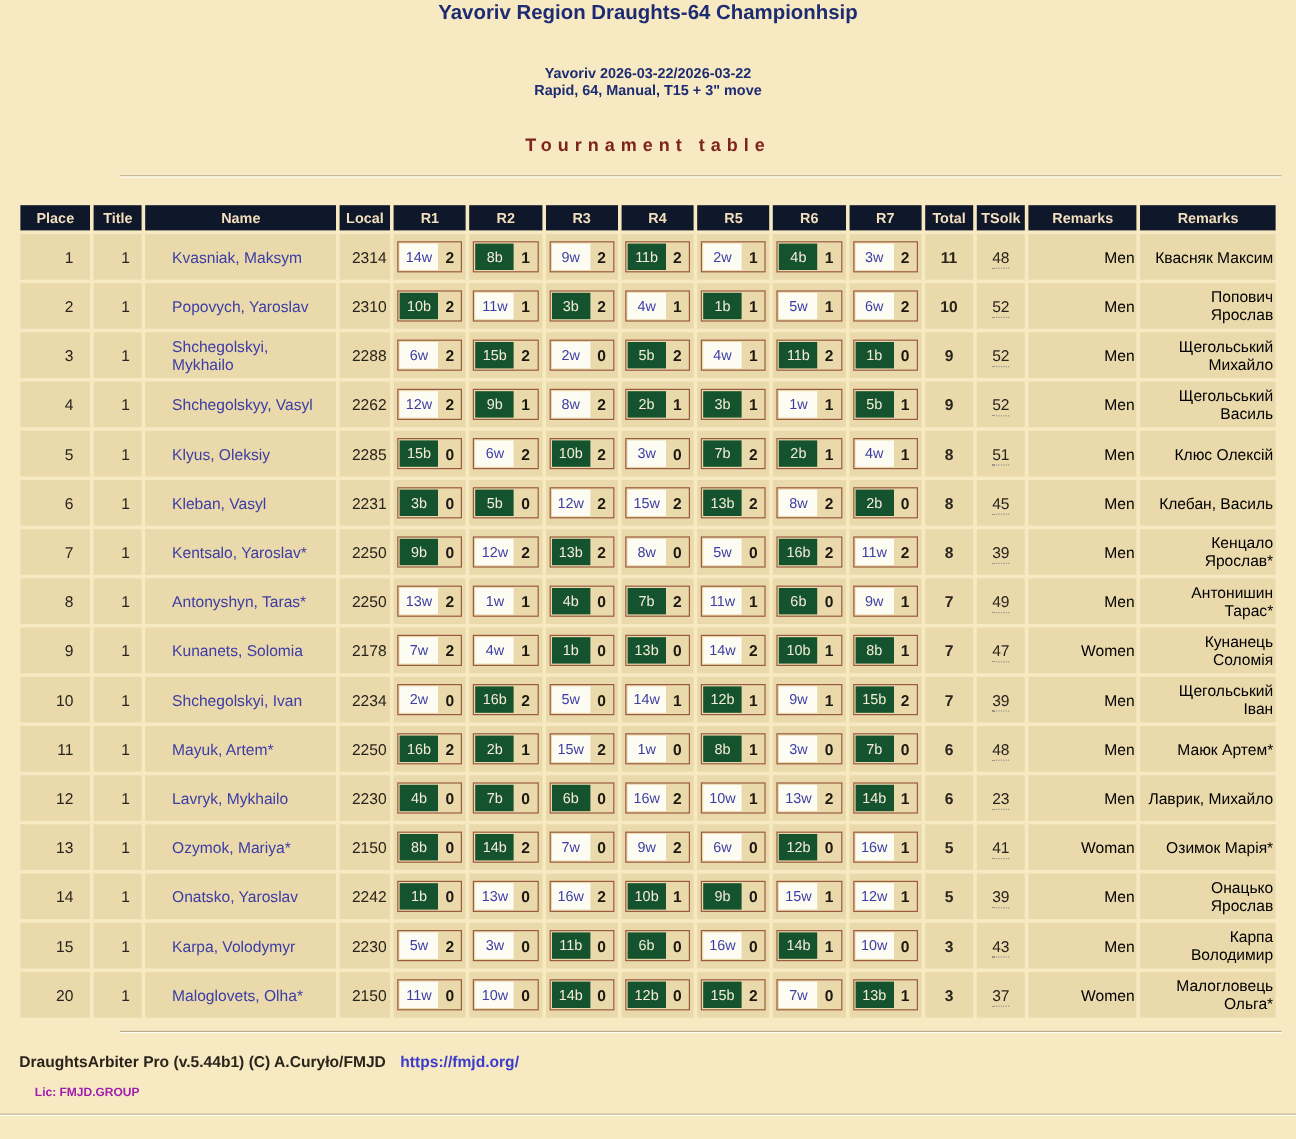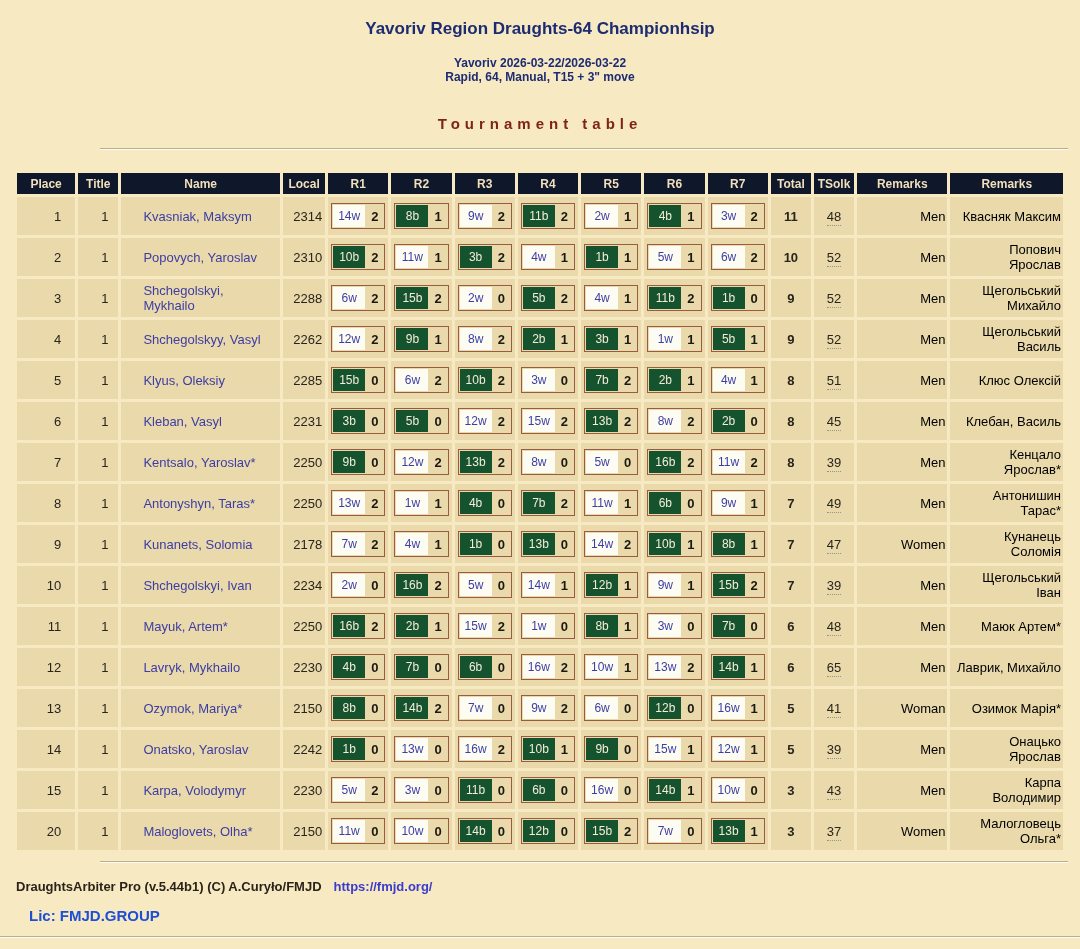--- a/index.html
+++ b/index.html
@@ -4,25 +4,25 @@
 <style>
   * { box-sizing: border-box; }
   html,body { margin:0; padding:0; }
   body {
     width:1080px; height:949px; overflow:hidden;
     background:#f7e9c2;
     font-family:"Liberation Sans", sans-serif;
     color:#29241c;
   }
   .page-title {
-    margin-top:19px; text-align:center;
+    margin-top:1px; text-align:center;
     font-size:17px; font-weight:bold; color:#1d2b72;
   }
   .subtitle {
-    margin-top:17px; text-align:center;
+    margin-top:33px; text-align:center;
     font-size:12px; font-weight:bold; color:#1d2b72; line-height:14px;
   }
   .section-title {
     margin-top:31px; text-align:center;
     font-size:15px; font-weight:bold; color:#7e241a; letter-spacing:5px;
   }
   hr.rule {
     height:2px; border:none;
     border-top:1px solid #b8ae92; border-bottom:1px solid #fffdf2;
   }
@@ -69,21 +69,21 @@
   .opp.b { background:#14532d; color:#f6ecd9; }
   .res { flex:1; text-align:center; font-weight:bold; font-size:13px; color:#1c1810; }
 
   .footer-credit {
     margin:16px 0 4px 16px;
     font-size:13px; font-weight:bold; color:#2a241a;
   }
   .footer-credit a { color:#3c3ccc; text-decoration:none; margin-left:12px; }
   .footer-lic {
     margin:13px 0 0 16px;
-    font-size:15px; font-weight:bold; color:#1d4ed8;padding-left:13px;
+    font-size:10px; font-weight:bold; color:#a21caf;padding-left:13px;
   }
 </style>
 </head>
 <body>
 
 <div class="page-title">Yavoriv Region Draughts-64 Championhsip</div>
 
 <div class="subtitle">
   <div>Yavoriv 2026-03-22/2026-03-22</div>
   <div>Rapid, 64, Manual, T15 + 3" move</div>
@@ -744,21 +744,21 @@
             <span class="res">2</span>
           </div>
         </td>
         <td class="round">
           <div class="rbox">
             <span class="opp b">14b</span>
             <span class="res">1</span>
           </div>
         </td>
         <td class="total">6</td>
-        <td class="tsolk"><span>65</span></td>
+        <td class="tsolk"><span>23</span></td>
         <td class="remark">Men</td>
         <td class="remark">Лаврик, Михайло</td>
       </tr>
       <tr>
         <td class="place">13</td>
         <td class="ptitle">1</td>
         <td class="name">Ozymok, Mariya*</td>
         <td class="local">2150</td>
         <td class="round">
           <div class="rbox">

